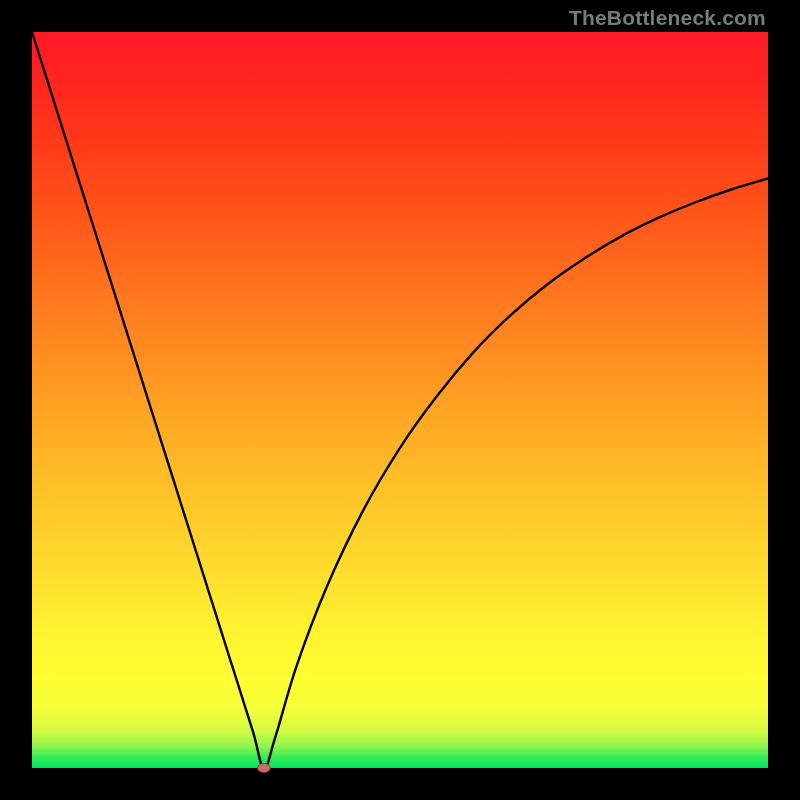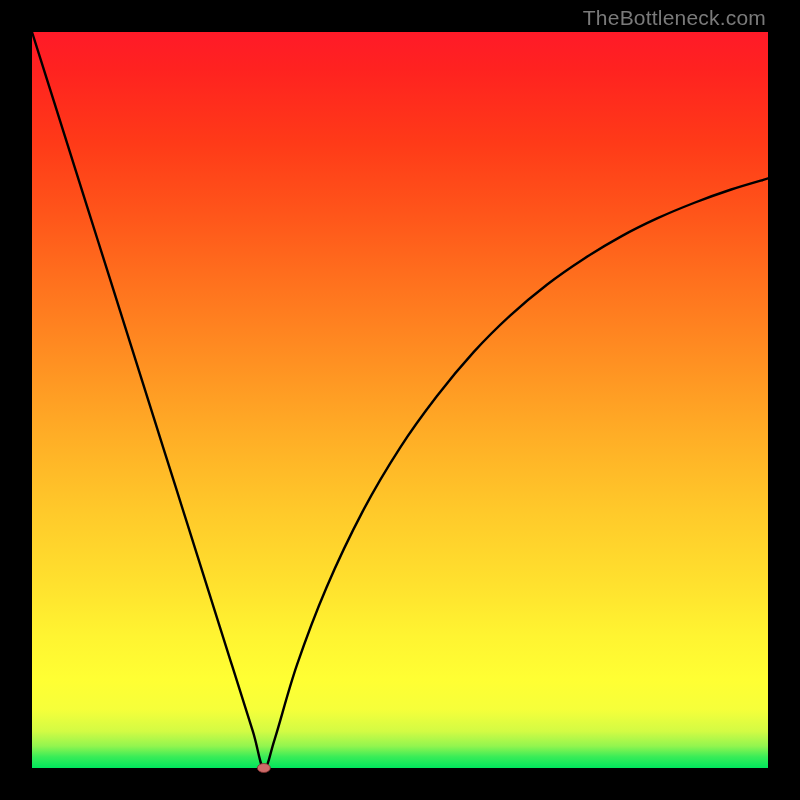--- a/index.html
+++ b/index.html
@@ -46,21 +46,21 @@
       #ff1a28 100%
     );
   }
   .watermark {
     position: absolute;
     top: 6px;
     right: 34px;
     color: #7a7a7a;
     font-size: 21px;
     letter-spacing: 0.2px;
-    font-weight: 400;
+    font-weight: 700;
   }
   svg.curve {
     position: absolute;
     top: 0;
     left: 0;
     width: 736px;
     height: 736px;
     overflow: visible;
   }
   .curve-path {

